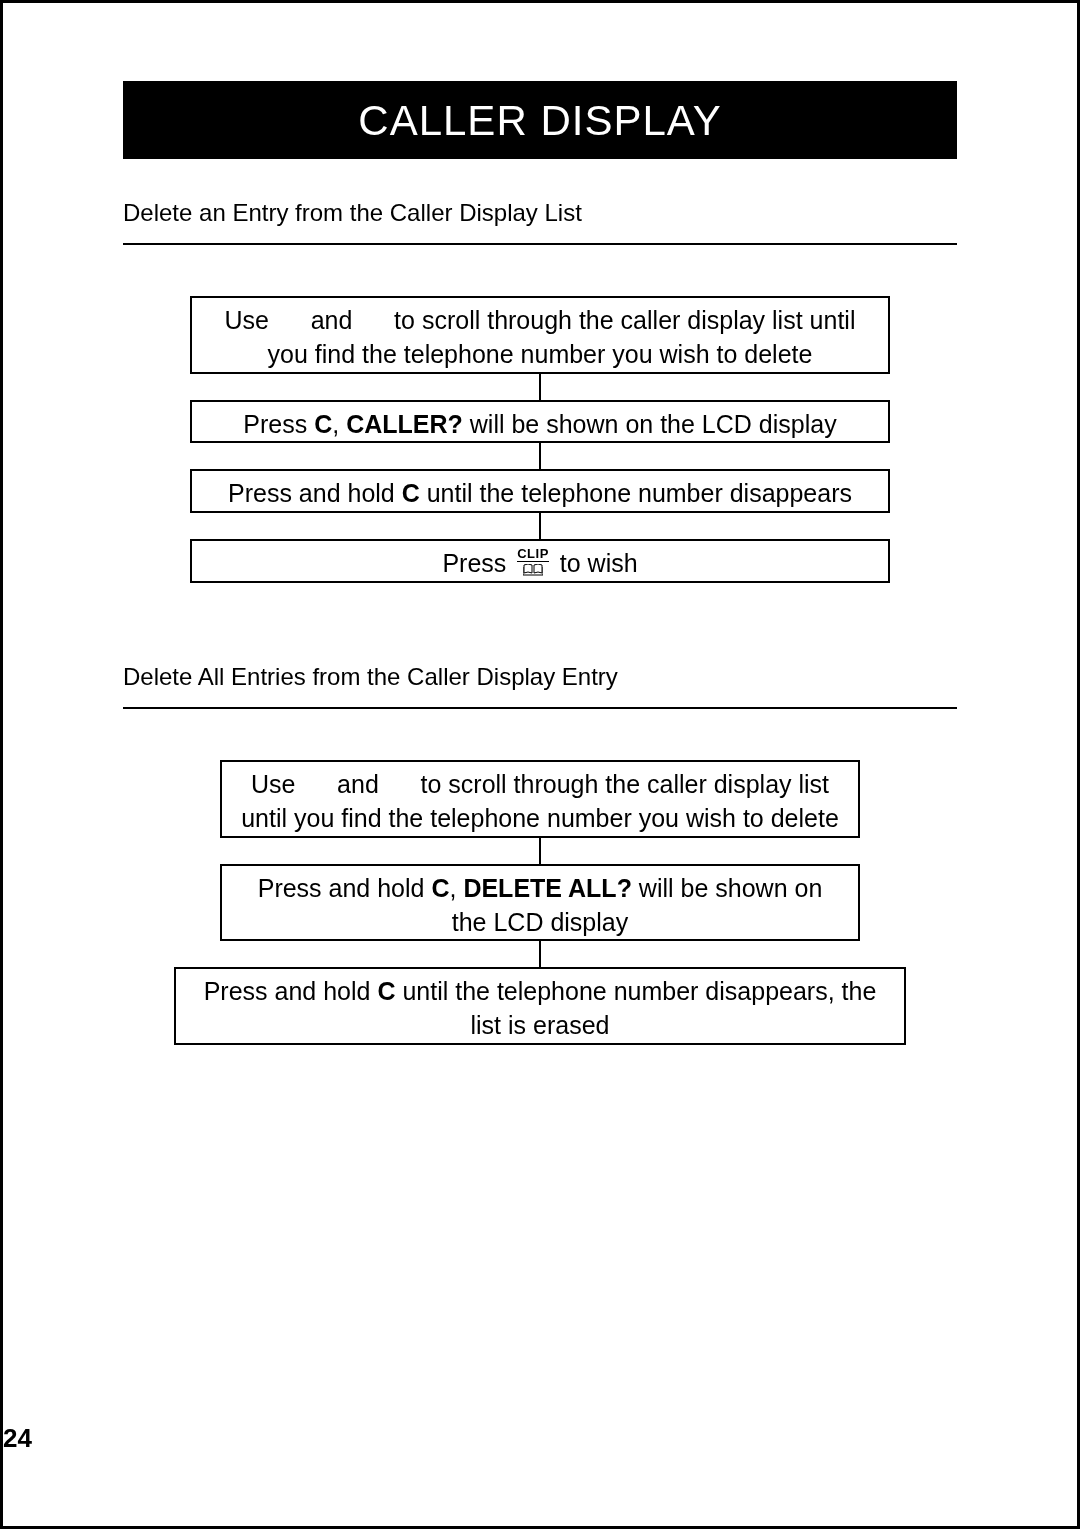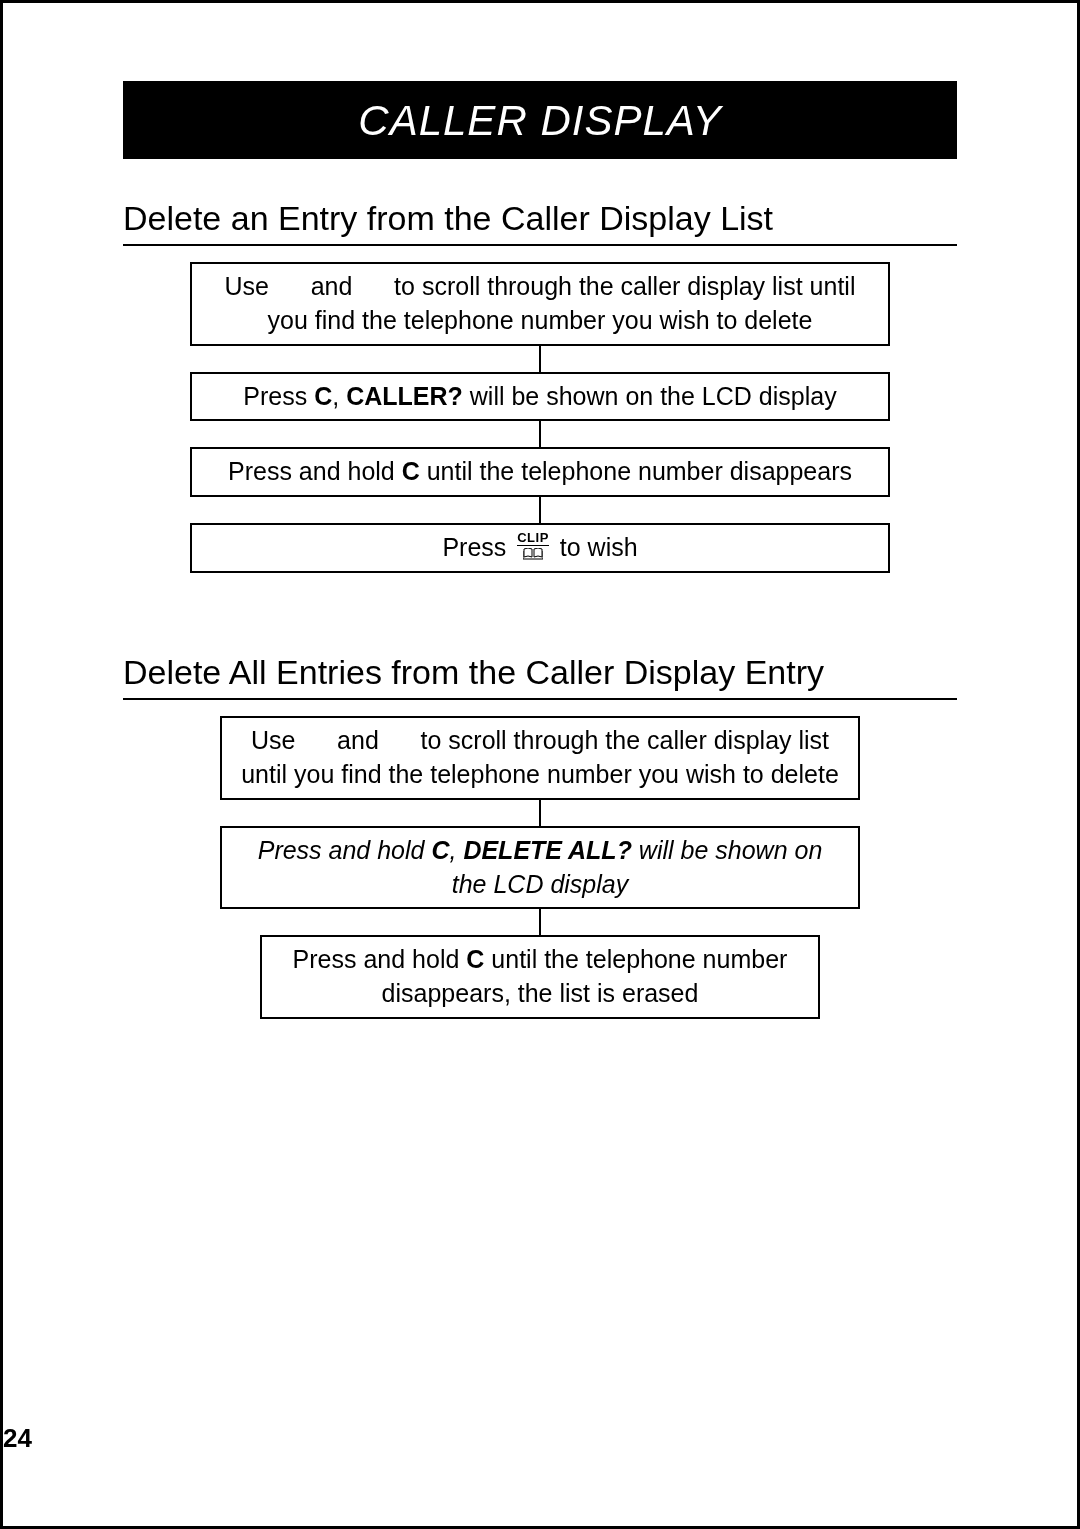--- a/index.html
+++ b/index.html
@@ -13,42 +13,41 @@
     }
     .title-banner {
       background: #000;
       color: #fff;
       text-align: center;
       font-size: 42px;
       letter-spacing: 1px;
       padding: 16px 0 14px 0;
       margin-bottom: 40px;
       font-weight: normal;
-      font-style: italic;
     }
     .section-heading {
-      font-size: 34px;
+      font-size: 24px;
       font-weight: normal;
       border-bottom: 2px solid #000;
-      padding-bottom: 6px;
-      margin-bottom: 16px;
+      padding-bottom: 16px;
+      margin-bottom: 51px;
     }
     .flow {
       display: flex;
       flex-direction: column;
       align-items: center;
       margin-bottom: 80px;
     }
     .step-box {
       border: 2px solid #000;
       width: 700px;
       text-align: center;
       font-size: 25px;
       line-height: 1.35;
-      padding: 6px 18px 6px 18px;
+      padding: 6px 18px 0 18px;
     }
     .connector {
       width: 2px;
       height: 26px;
       background: #000;
     }
     .bold { font-weight: bold; }
     .clip-icon {
       display: inline-flex;
       flex-direction: column;
@@ -129,27 +128,27 @@
   <div class="section-heading">Delete All Entries from the Caller Display Entry</div>
 
   <div class="flow">
 
     <div class="step-box" style="width:640px;">
       <span>Use </span><span>&nbsp;&nbsp;&nbsp;&nbsp;</span><span> and </span><span>&nbsp;&nbsp;&nbsp;&nbsp;</span><span> to scroll through the caller display list until you find the telephone number you wish to delete</span>
     </div>
 
     <div class="connector"></div>
 
-    <div class="step-box" style="width:640px;font-style:italic;">
+    <div class="step-box" style="width:640px;">
       <span>Press and hold </span><span class="bold">C</span><span>, </span><span class="bold">DELETE ALL?</span><span> will be shown on the LCD display</span>
     </div>
 
     <div class="connector"></div>
 
-    <div class="step-box" style="width:560px;">
+    <div class="step-box" style="width:732px;">
       <span>Press and hold </span><span class="bold">C</span><span> until the telephone number disappears, the list is erased</span>
     </div>
 
   </div>
 
   <div class="page-number">24</div>
 
 </div>
 
 </body></html>

